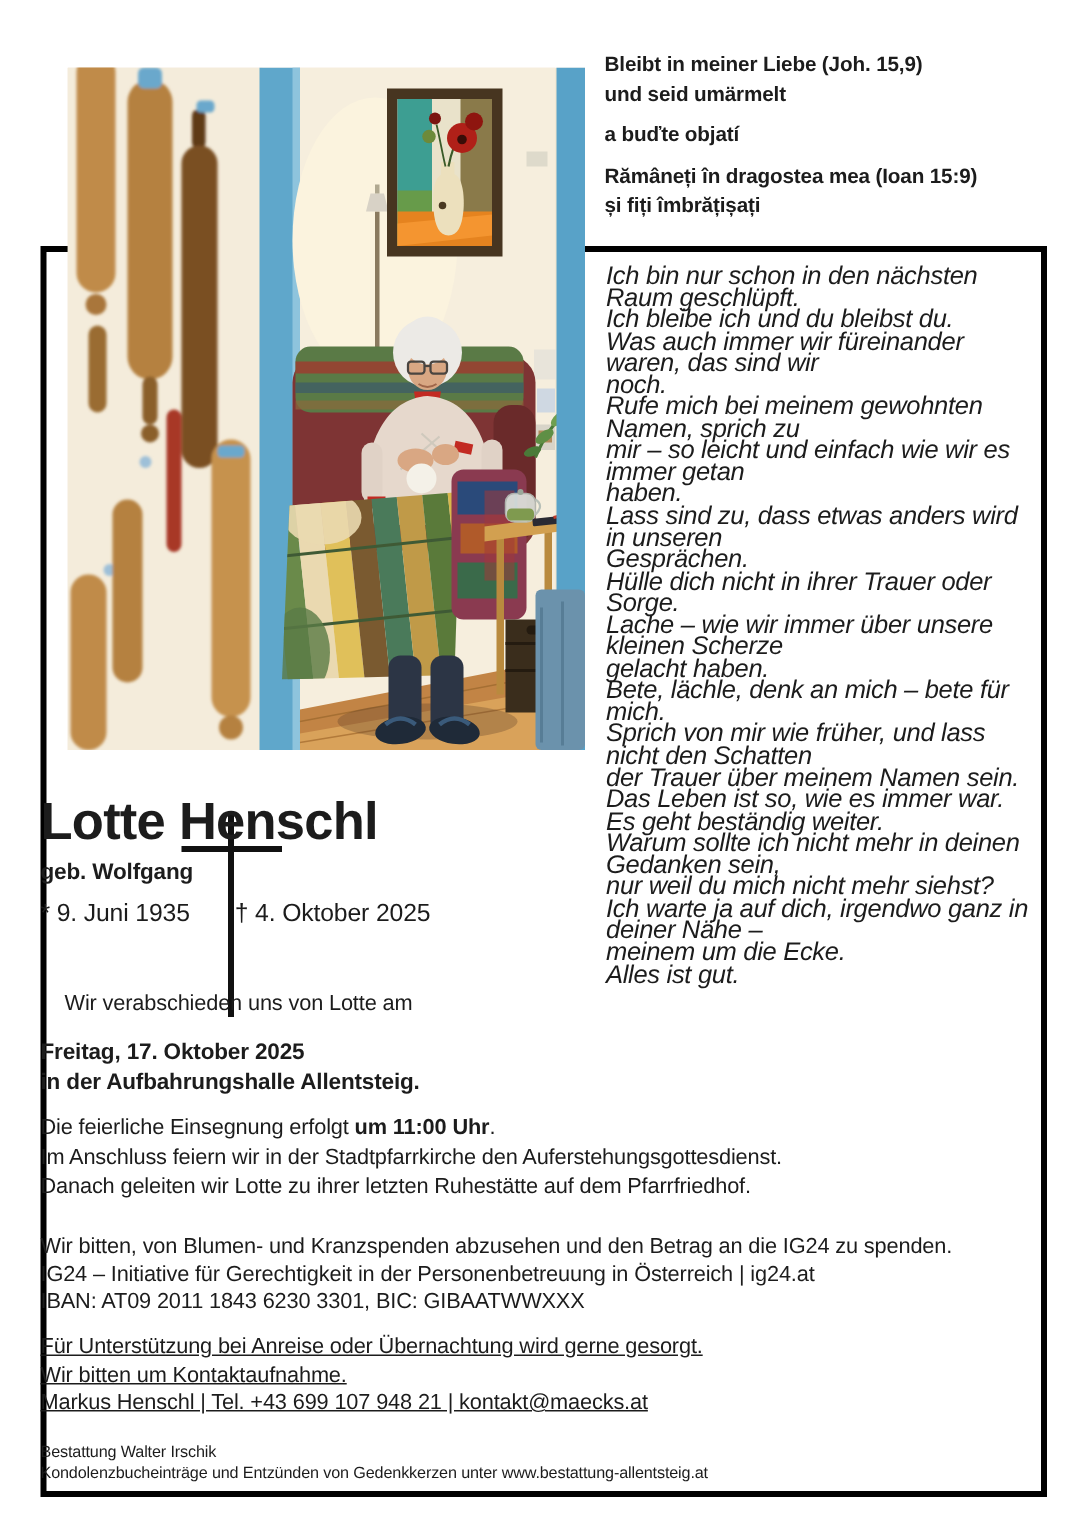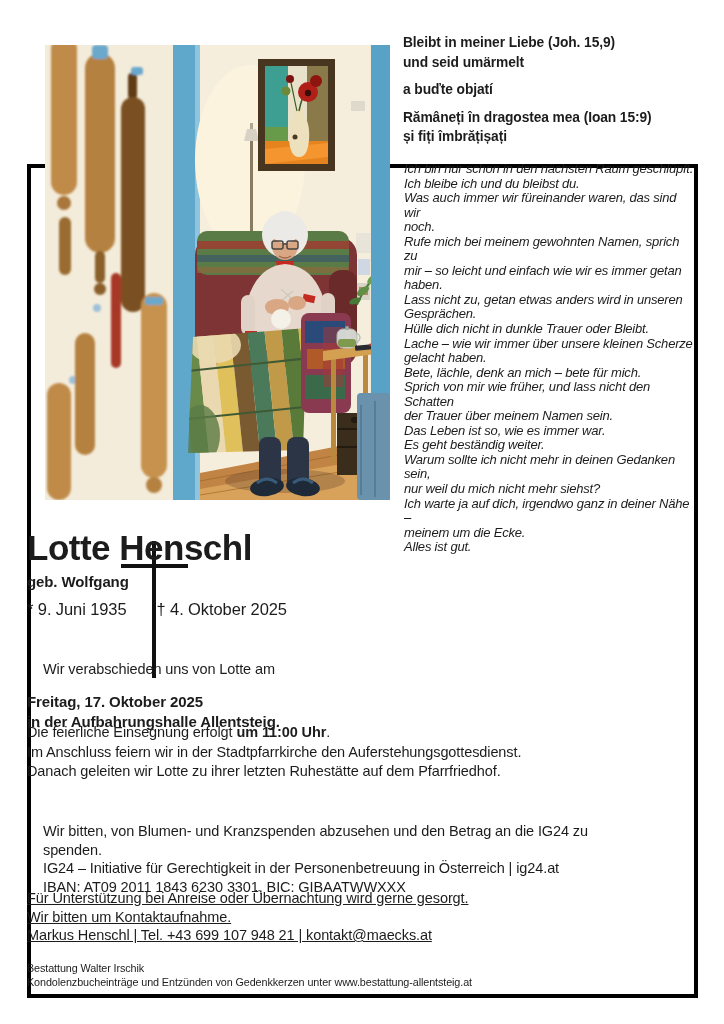--- a/index.html
+++ b/index.html
@@ -19,36 +19,36 @@
   }
   
   .quotes {
     position:absolute; left:403px; top:33px; width:300px;
     font-weight:bold; font-size:13.8px; line-height:19.5px;
     letter-spacing:-0.1px;
   }
   .quote-group { margin-bottom:8px; }
   
   .poem {
-    position:absolute; left:404px; top:162px; width:290px;
-    font-style:italic; font-size:13px; line-height:14.55px; letter-spacing:-0.2px;
+    position:absolute; left:404px; top:177px; width:290px;
+    font-style:italic; font-size:17px; line-height:14.55px; letter-spacing:-0.2px;
   }
   
   .cross-v { position:absolute; left:152px; top:541px; width:3.5px; height:137px; background:#111; }
   .cross-h { position:absolute; left:121px; top:564px; width:67px; height:3.5px; background:#111; }
   
   .centered { position:absolute; left:27px; width:617px; text-align:left; letter-spacing:-0.1px; }
   .name { top:528px; font-size:35px; font-weight:bold; letter-spacing:-0.5px; }
   .maiden { top:573px; font-size:15px; font-weight:bold; }
   .dates { top:600px; font-size:16.5px; font-weight:normal; }
   .dates .death-date { margin-left:30px; }
   .farewell-intro { top:661px; font-size:14.5px;margin-left:16px; }
   .date-place { top:692px; font-size:15px; font-weight:bold; line-height:19.5px; }
-  .ceremony { top:723px; font-size:14.5px; line-height:19.5px; }
-  .donation { top:822px; font-size:14.5px; line-height:18.5px;padding-left:16px; }
+  .ceremony { top:743px; font-size:14.5px; line-height:19.5px; }
+  .donation { top:822px; font-size:14.5px; line-height:18.5px; }
   .contact { top:889px; font-size:14.5px; line-height:18.5px;text-decoration:underline; }
   .footer { top:961px; font-size:10.8px; line-height:14px; }
   .b { font-weight:bold; }
 </style>
 </head>
 <body>
 
 <div class="page">
 
   <div class="frame"></div>
@@ -250,23 +250,23 @@
   </div>
 
   <div class="poem">
     <div>Ich bin nur schon in den nächsten Raum geschlüpft.</div>
     <div>Ich bleibe ich und du bleibst du.</div>
     <div>Was auch immer wir füreinander waren, das sind wir</div>
     <div>noch.</div>
     <div>Rufe mich bei meinem gewohnten Namen, sprich zu</div>
     <div>mir – so leicht und einfach wie wir es immer getan</div>
     <div>haben.</div>
-    <div>Lass nicht zu, getan etwas anders wird in unseren</div>
+    <div>Lass sind zu, dass etwas anders wird in unseren</div>
     <div>Gesprächen.</div>
-    <div>Hülle dich nicht in dunkle Trauer oder Bleibt.</div>
+    <div>Hülle dich nicht in ihrer Trauer oder Sorge.</div>
     <div>Lache – wie wir immer über unsere kleinen Scherze</div>
     <div>gelacht haben.</div>
     <div>Bete, lächle, denk an mich – bete für mich.</div>
     <div>Sprich von mir wie früher, und lass nicht den Schatten</div>
     <div>der Trauer über meinem Namen sein.</div>
     <div>Das Leben ist so, wie es immer war.</div>
     <div>Es geht beständig weiter.</div>
     <div>Warum sollte ich nicht mehr in deinen Gedanken sein,</div>
     <div>nur weil du mich nicht mehr siehst?</div>
     <div>Ich warte ja auf dich, irgendwo ganz in deiner Nähe –</div>

